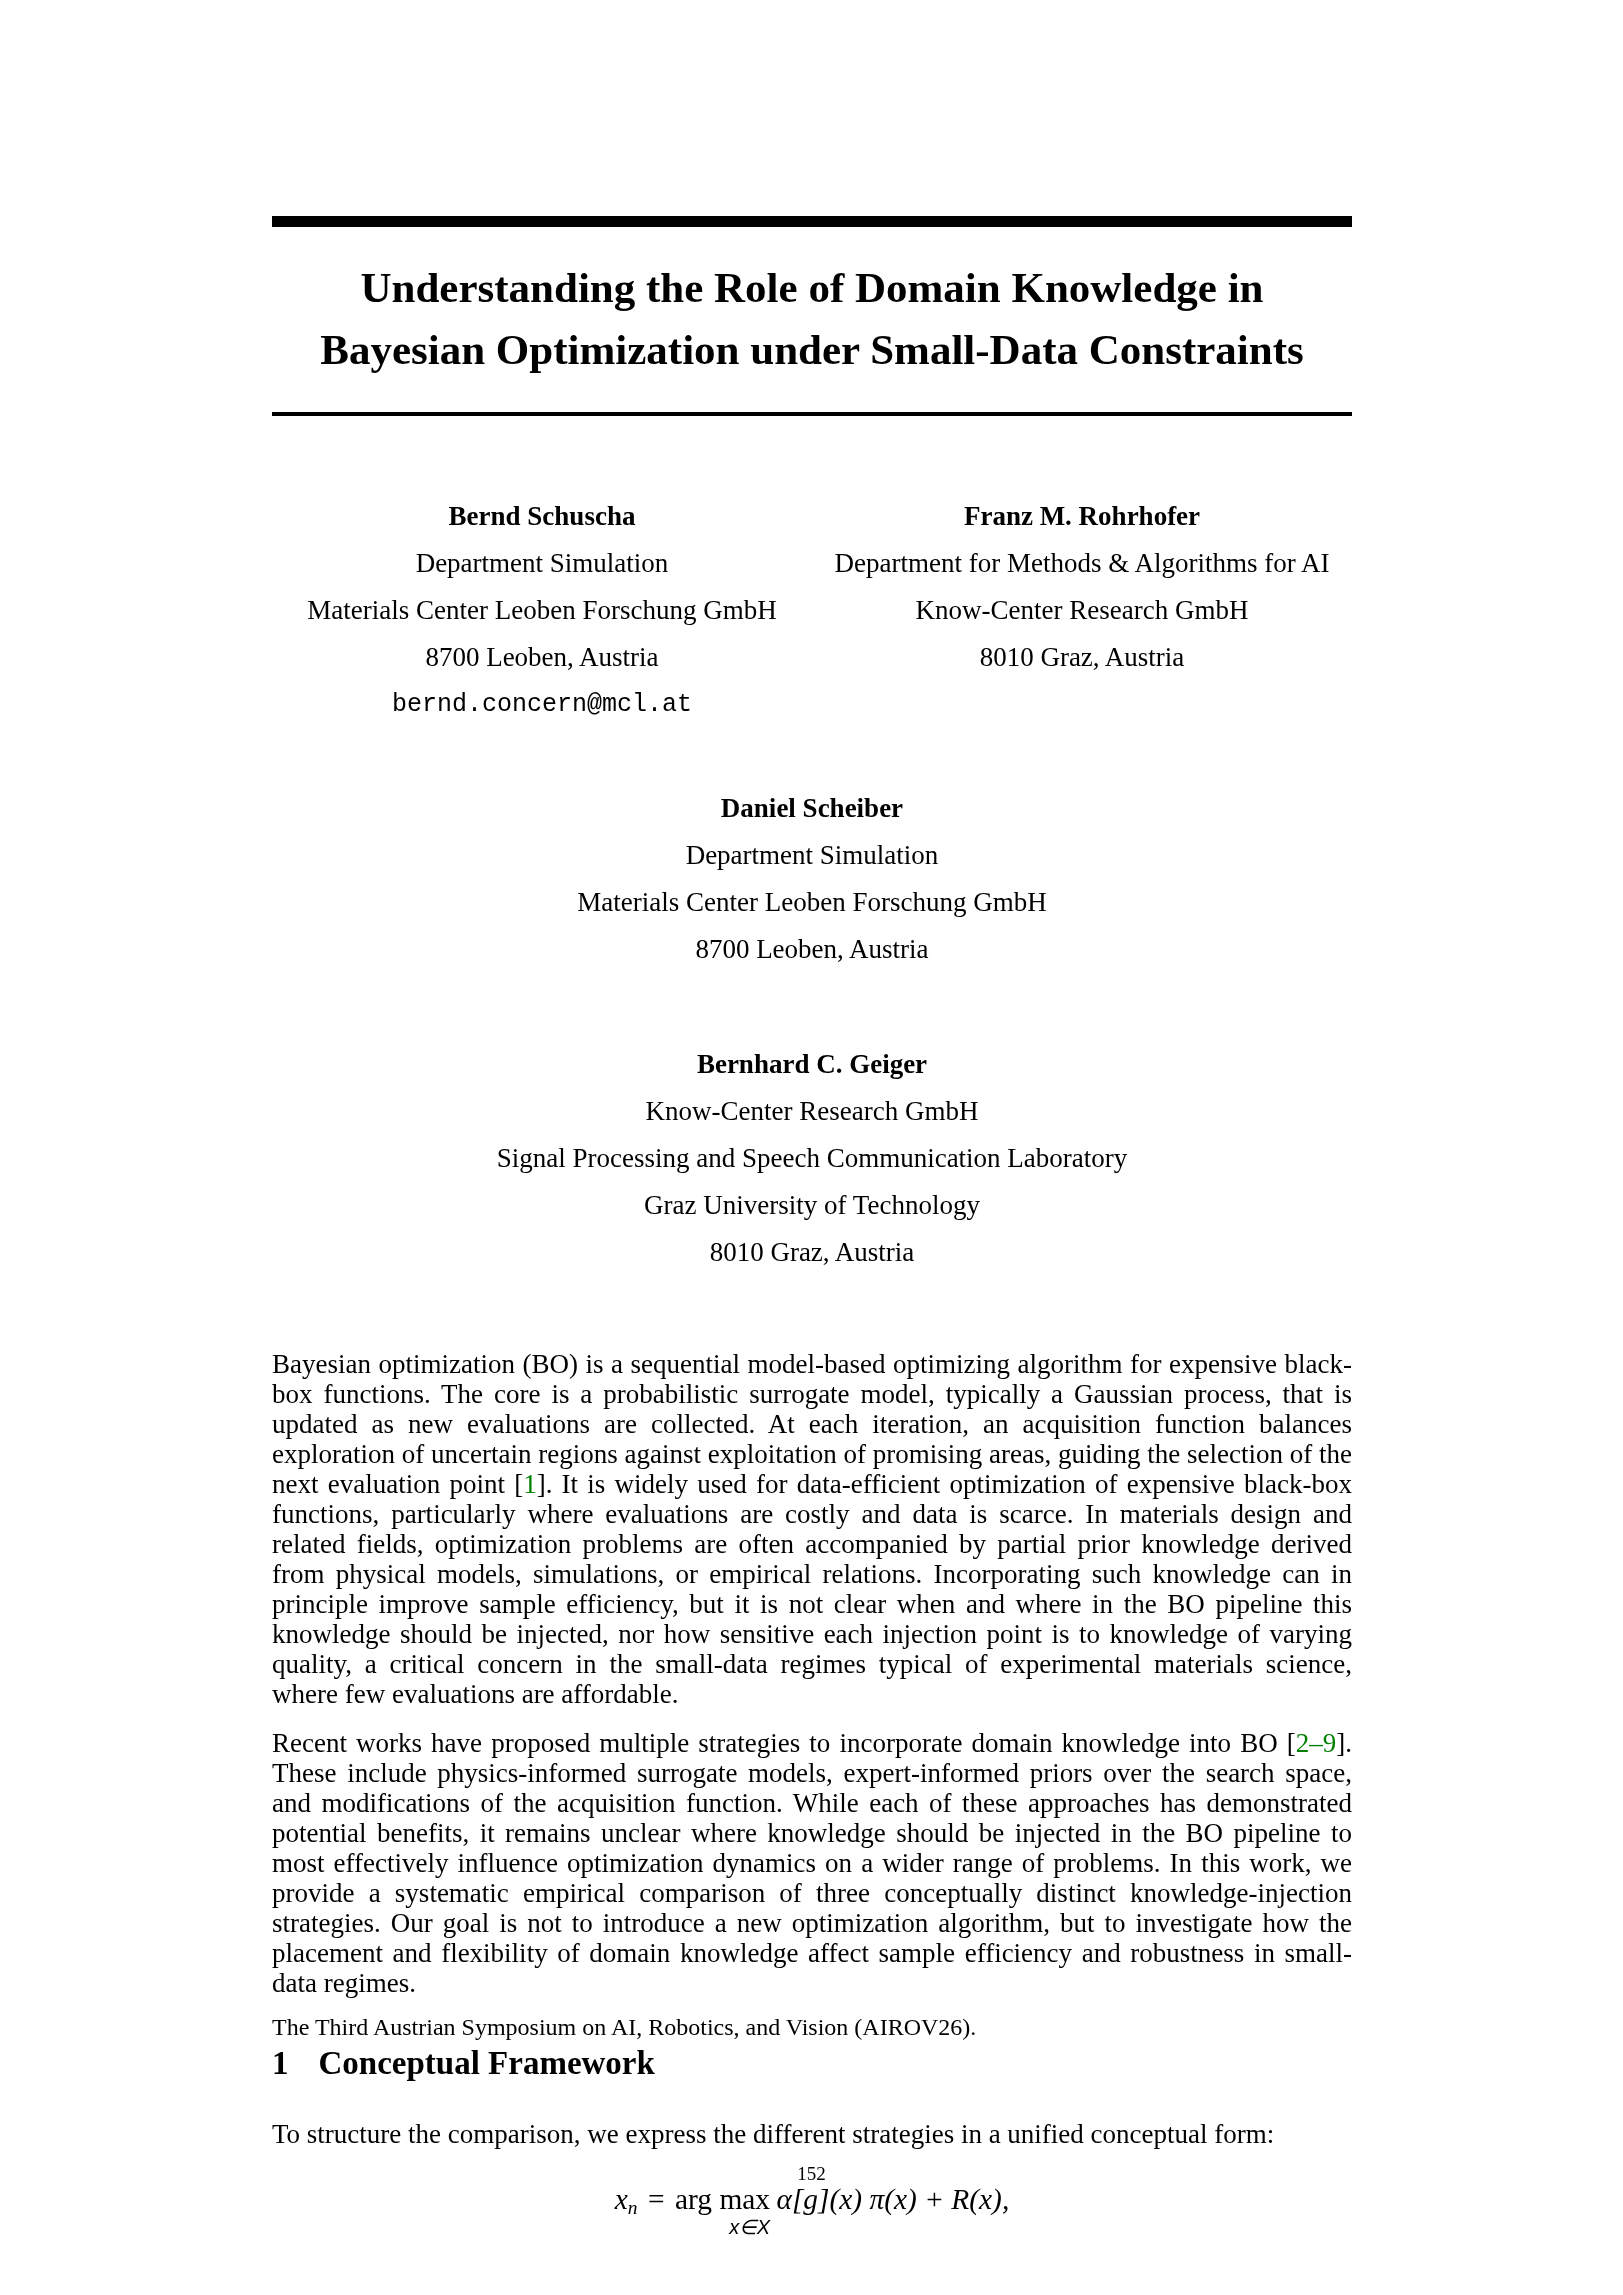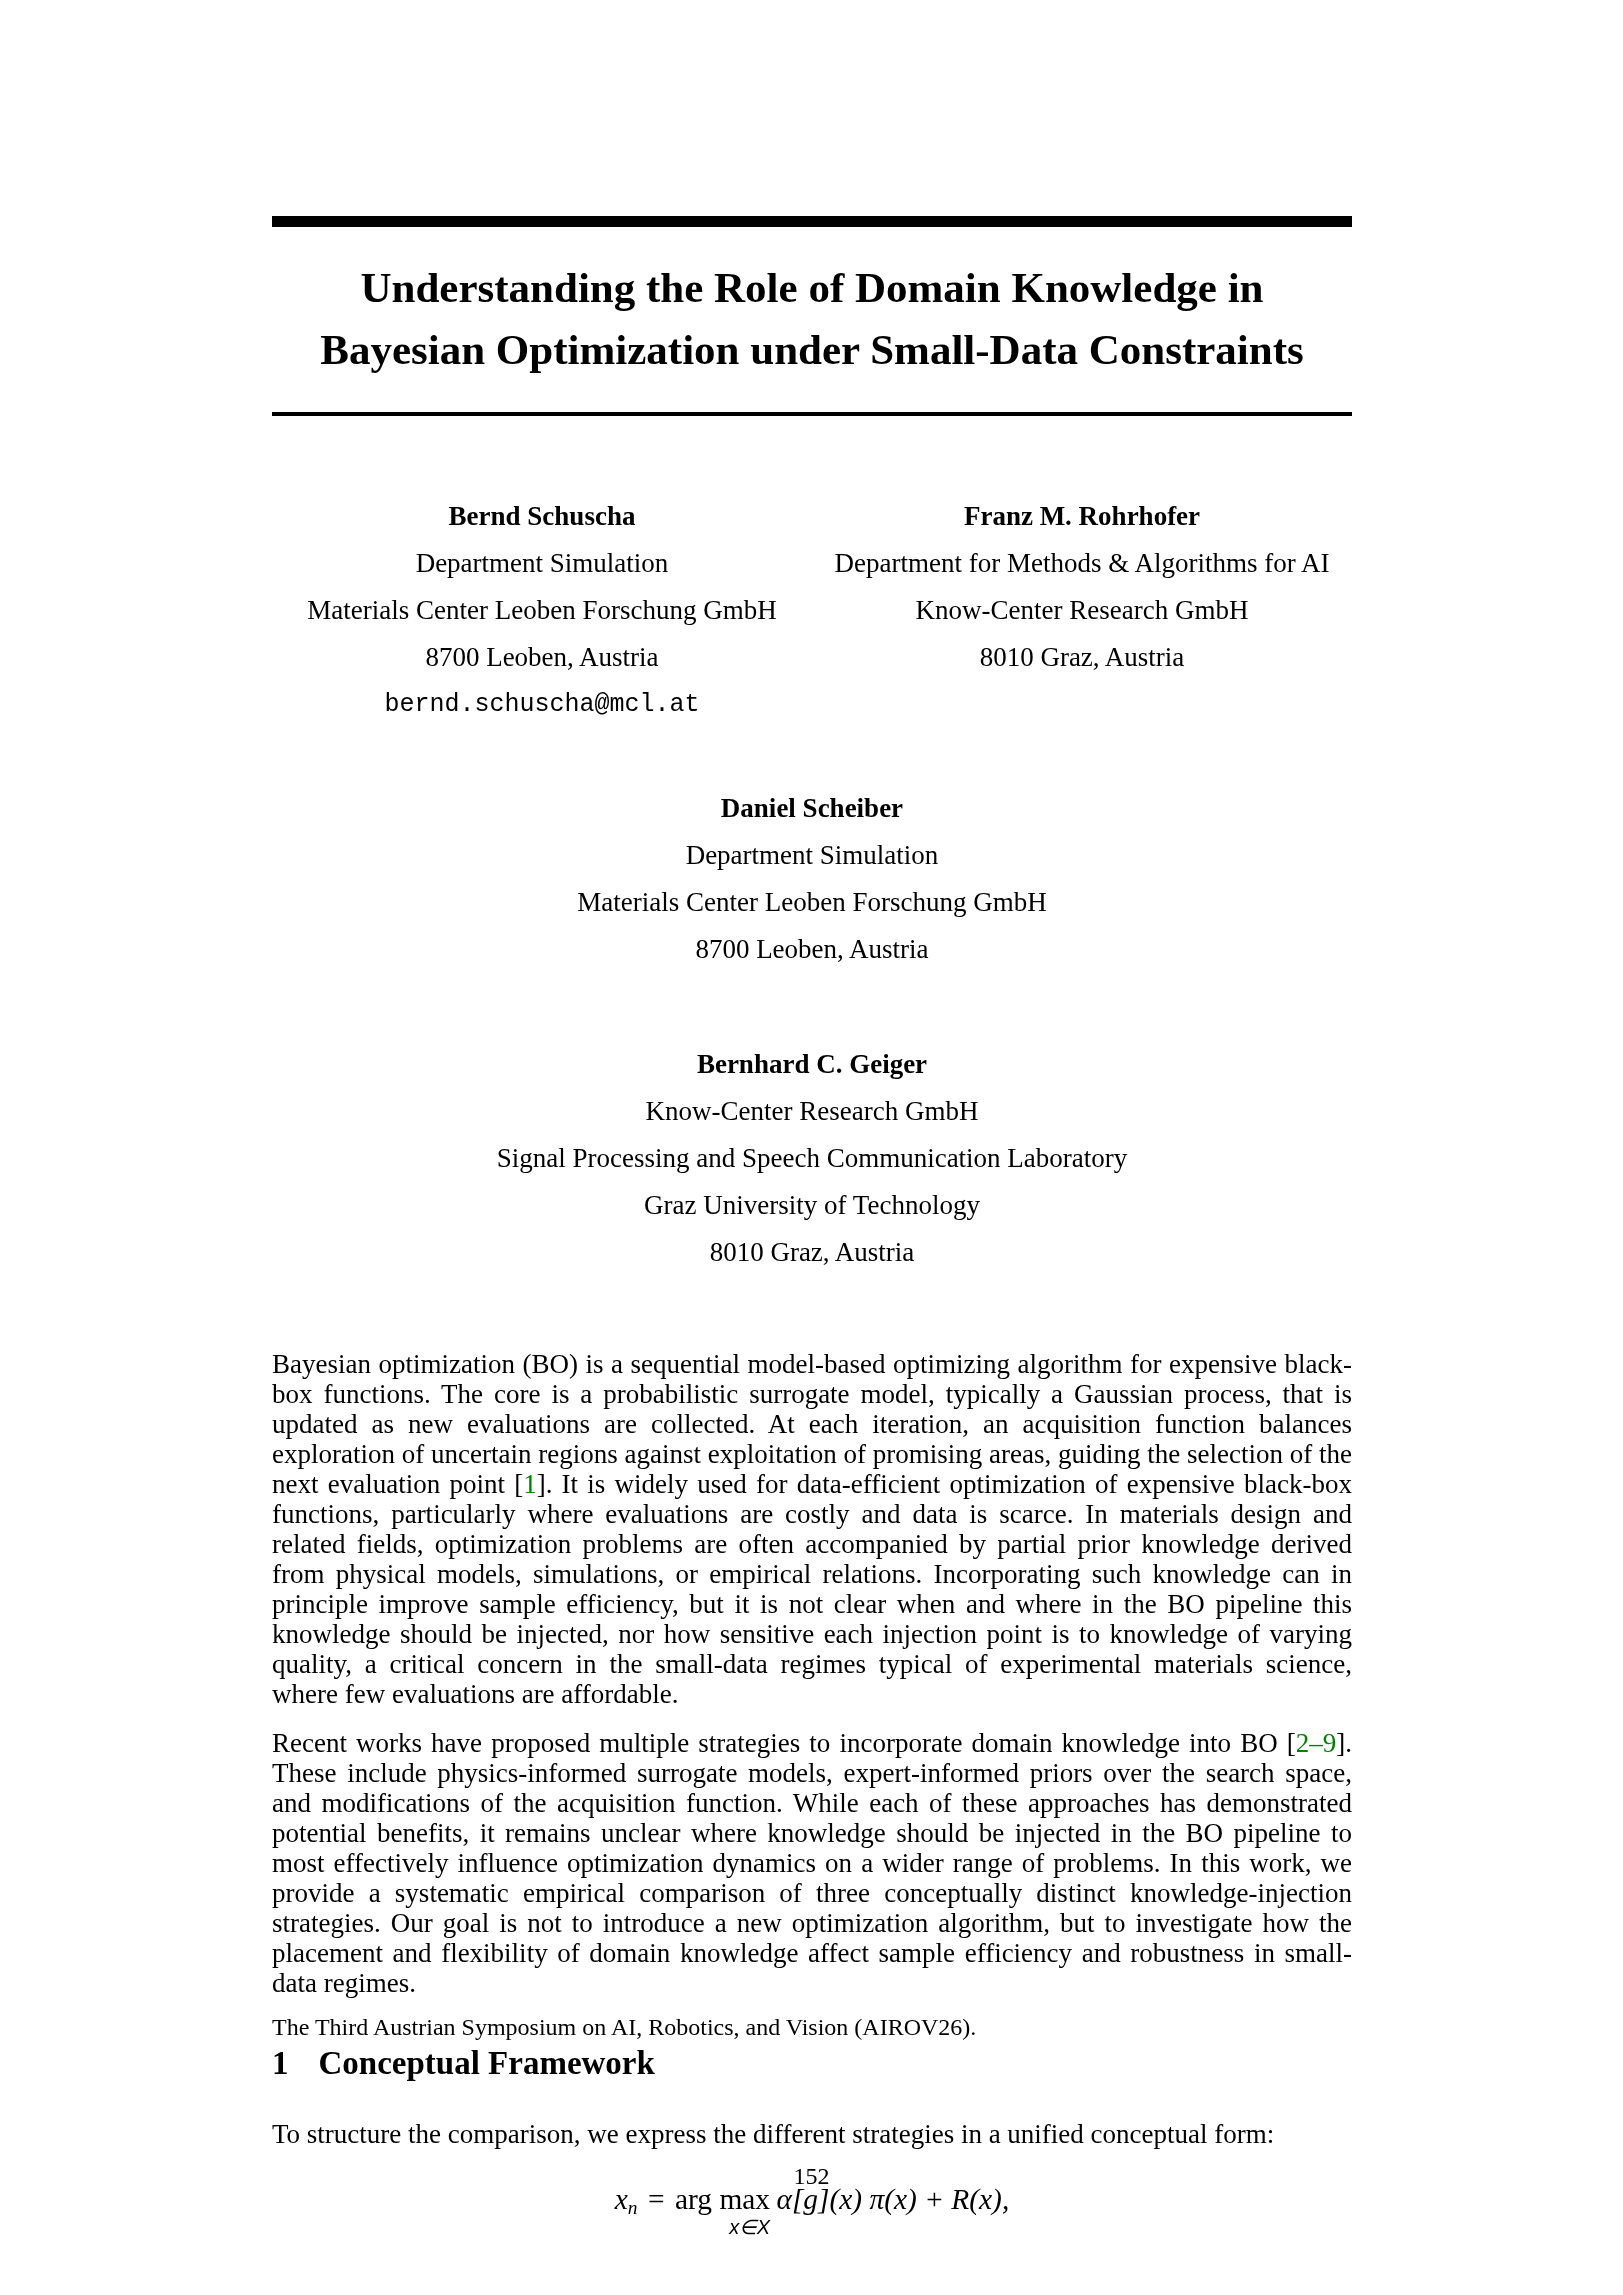--- a/index.html
+++ b/index.html
@@ -122,21 +122,21 @@
     width: 1080px;
     font-size: 24px;
     line-height: 29px;
   }
   .page-number {
     position: absolute;
     left: 0;
     top: 2163px;
     width: 100%;
     text-align: center;
-    font-size: 24px;
+    font-size: 19px;
   }
 </style>
 </head>
 <body>
 
 <div class="content">
 
   <div class="rule-thick"></div>
 
   <h1 class="paper-title">
@@ -145,21 +145,21 @@
   </h1>
 
   <div class="rule-thin"></div>
 
   <div class="authors-row first">
     <div class="author-block">
       <p class="author-name">Bernd Schuscha</p>
       <p>Department Simulation</p>
       <p>Materials Center Leoben Forschung GmbH</p>
       <p>8700 Leoben, Austria</p>
-      <p class="author-email">bernd.schuscha@mcl.at</p>
+      <p class="author-email">bernd.concern@mcl.at</p>
     </div>
     <div class="author-block">
       <p class="author-name">Franz M. Rohrhofer</p>
       <p>Department for Methods &amp; Algorithms for AI</p>
       <p>Know-Center Research GmbH</p>
       <p>8010 Graz, Austria</p>
     </div>
   </div>
 
   <div class="authors-row second">

